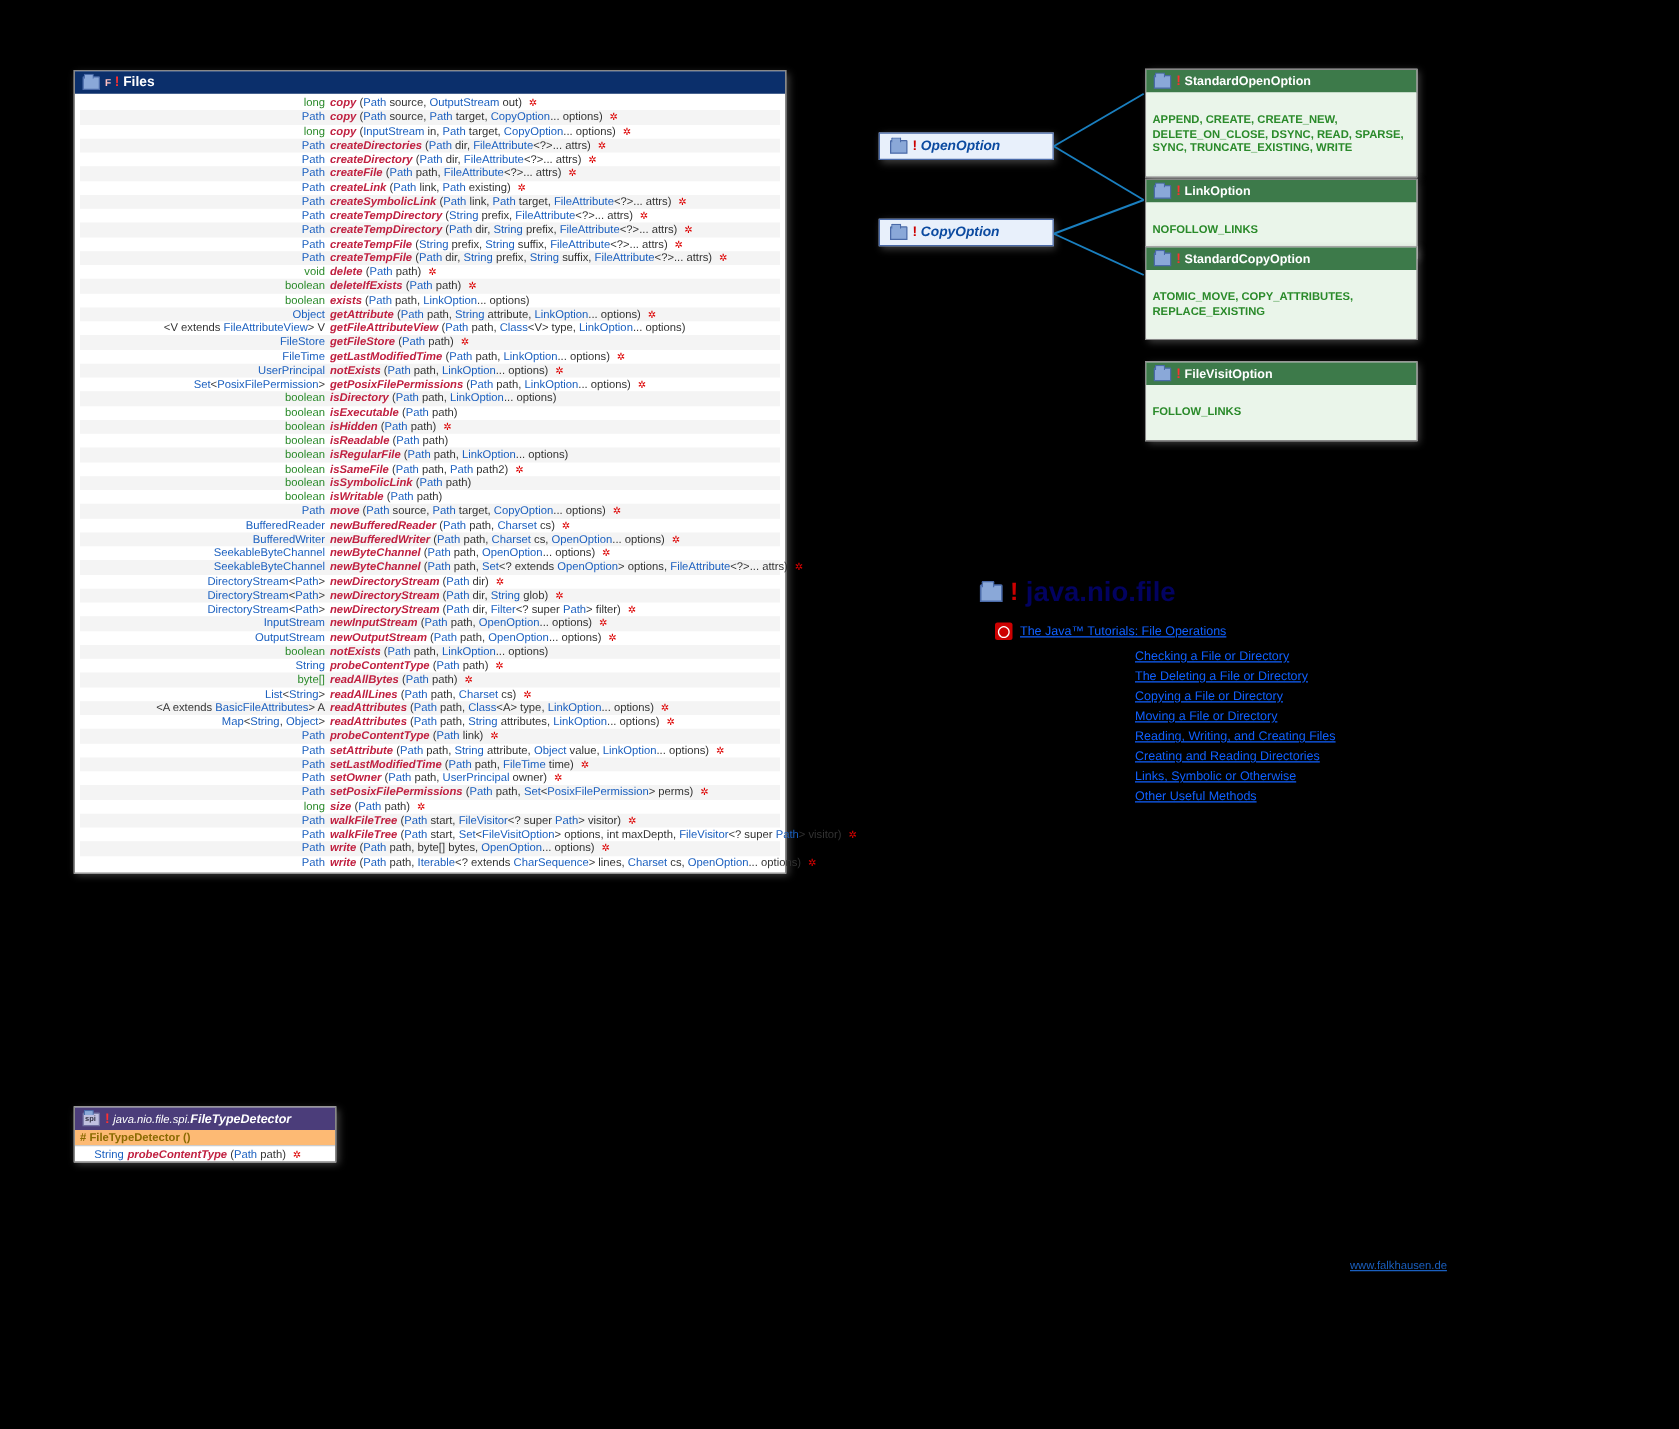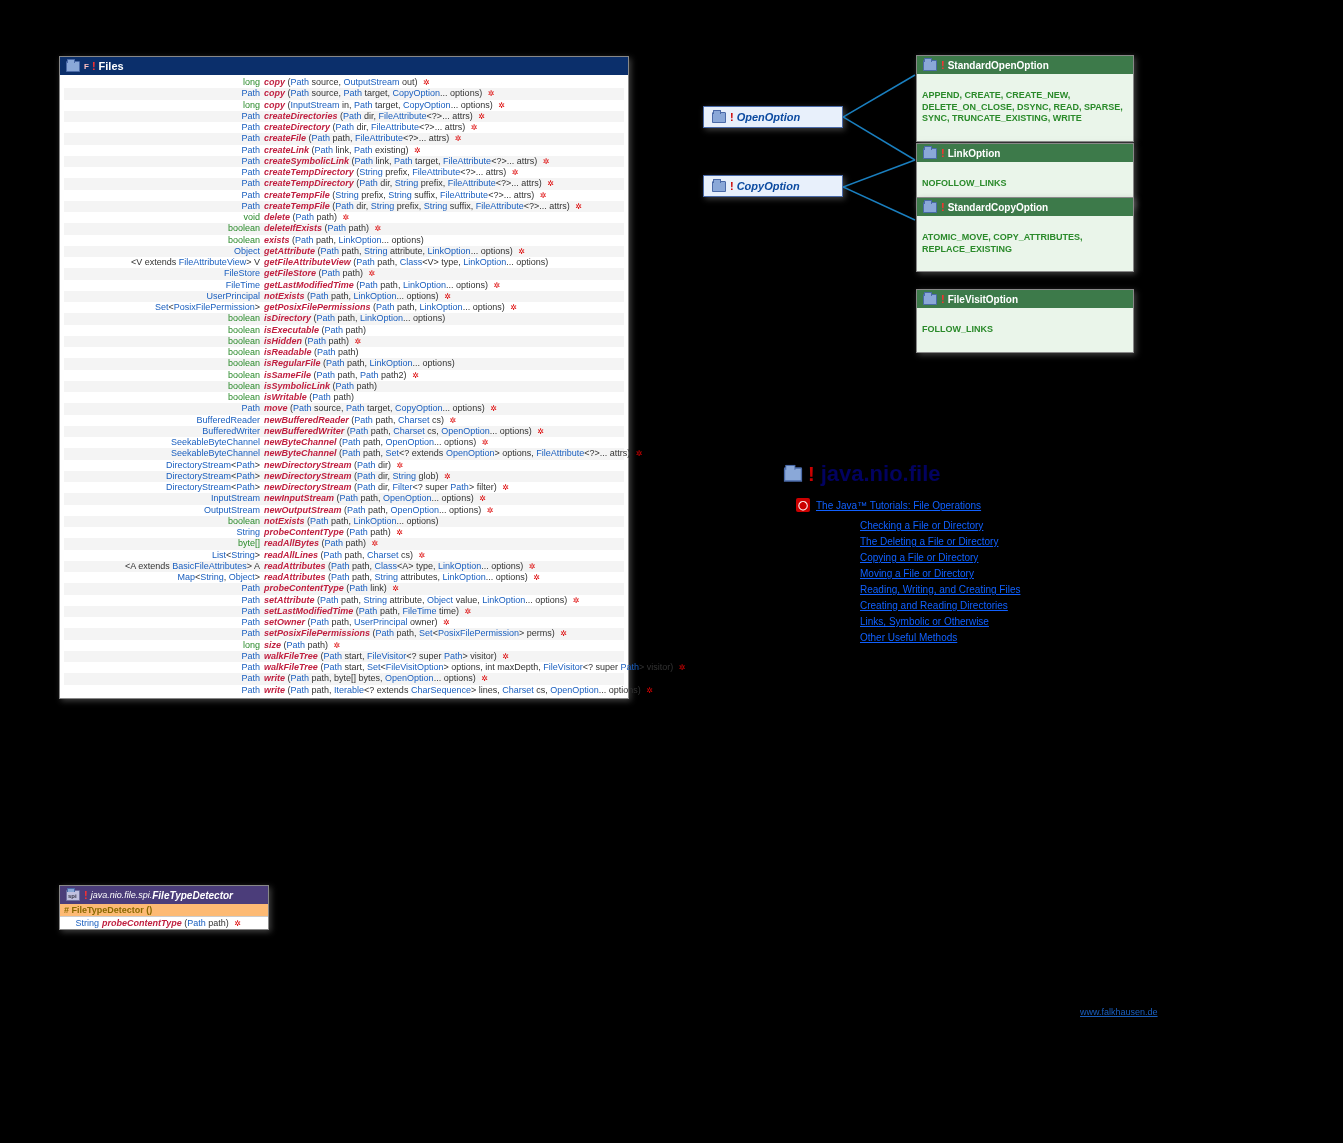--- a/index.html
+++ b/index.html
@@ -431,21 +431,21 @@
   <span class="folder-icon"></span>
   <span class="bang dark">!</span>
   <span>java.nio.file</span>
 </div>
 
 <div class="links" style="left:796px; top:498px; width:340px;">
   <div class="hdr-row">
     <span class="oracle-ico">◯</span>
     <span class="lnk" style="display:inline; margin:0;">The Java™ Tutorials: File Operations</span>
   </div>
-  <div id="tutorial-links" style="margin-left:64px;">
+  <div id="tutorial-links" style="margin-left:112px;">
       <span class="lnk">Checking a File or Directory</span>
       <span class="lnk">The Deleting a File or Directory</span>
       <span class="lnk">Copying a File or Directory</span>
       <span class="lnk">Moving a File or Directory</span>
       <span class="lnk">Reading, Writing, and Creating Files</span>
       <span class="lnk">Creating and Reading Directories</span>
       <span class="lnk">Links, Symbolic or Otherwise</span>
       <span class="lnk">Other Useful Methods</span>
     </div>
 </div>

